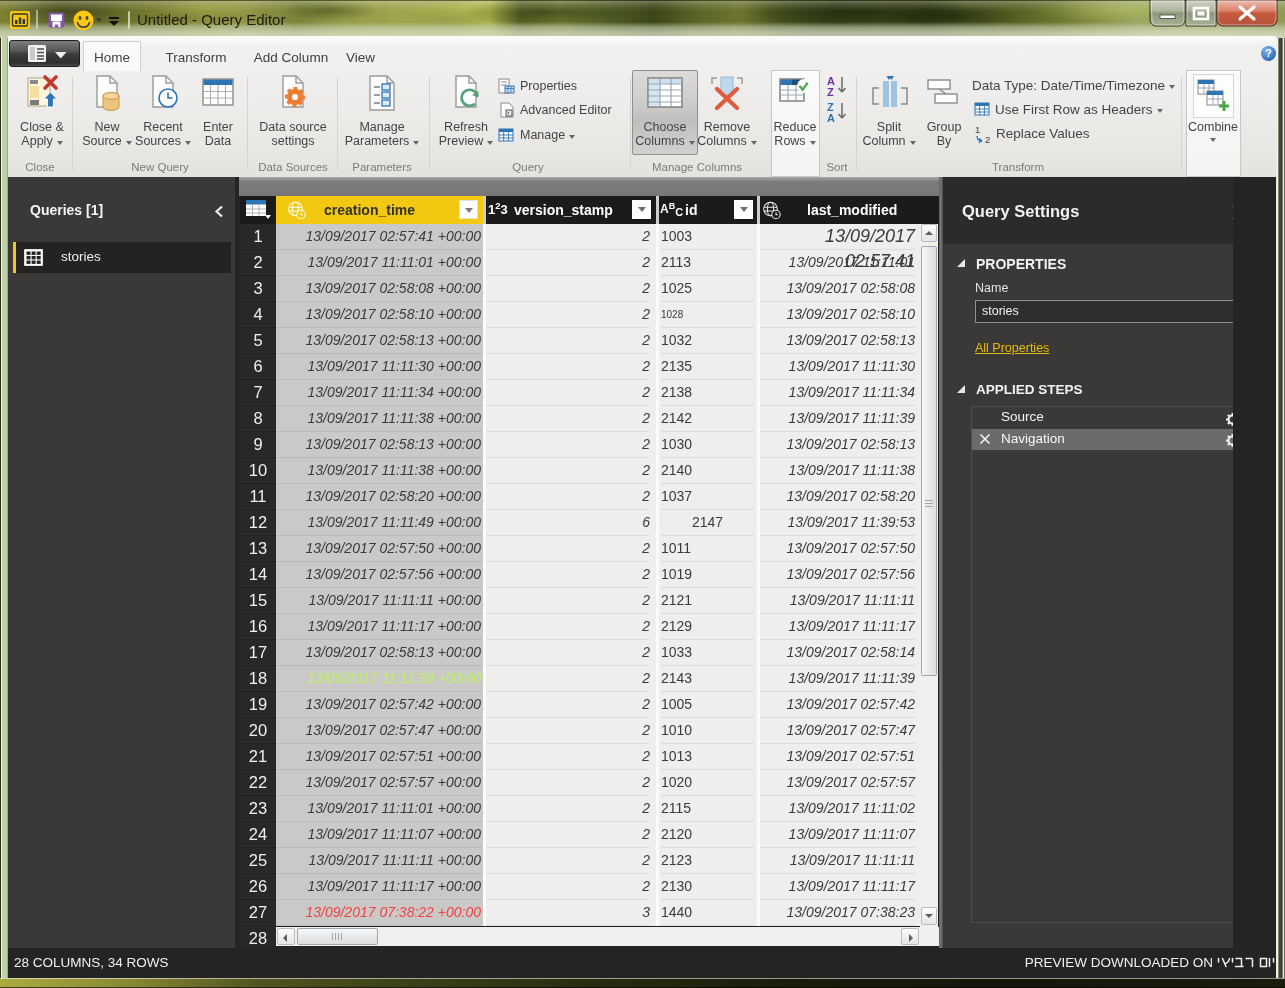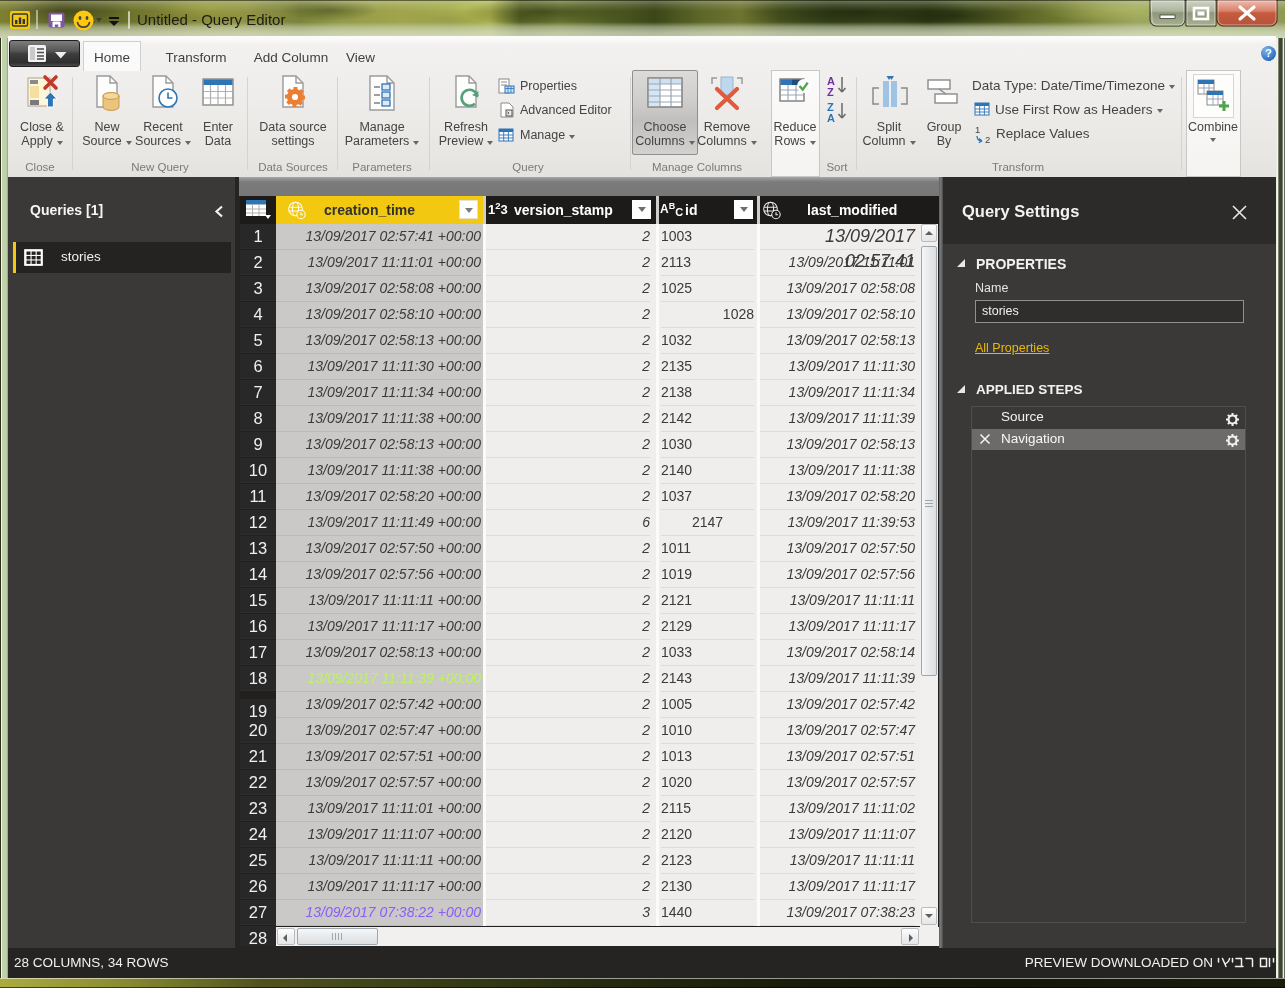--- a/index.html
+++ b/index.html
@@ -28,21 +28,21 @@
   .rsep{top:40px;width:1px;height:93px;background:#d5d2cf;}
   .rlabel{top:124px;height:13px;font-size:11.5px;color:#7e7a76;text-align:center;line-height:13px;}
   .bigtxt{top:83px;height:30px;font-size:12.5px;color:#444;text-align:center;line-height:14px;}
   .smalltxt{font-size:12.5px;color:#444;height:16px;line-height:16px;}
   .caret{display:inline-block;width:0;height:0;border-left:3.5px solid transparent;border-right:3.5px solid transparent;border-top:4px solid #666;vertical-align:middle;margin-left:4px;position:relative;top:1px;}
   #content{left:8px;top:177px;width:1268px;height:771px;background:#252423;}
   #leftpane{left:0;top:0;width:227px;height:771px;background:#3a3938;}
   #grayband{left:231px;top:0;width:700px;height:19px;background:linear-gradient(180deg,#a5a5a5 0,#7b7b7b 5px,#777 19px);}
   #tablewrap{left:232px;top:19px;width:699px;height:750px;background:#21201f;}
   #rsplit{left:931px;top:0;width:4px;height:771px;background:linear-gradient(90deg,#5e5e5e,#787878 40%,#4a4a4a);}
-  #rightpane{left:935px;top:0;width:333px;height:771px;background:#3a3938;overflow:hidden;}
+  #rightpane{left:935px;top:0;width:290px;height:771px;background:#3a3938;overflow:hidden;}
   .hdr{top:0px;height:28px;background:#1c1b1a;}
   .hdrtxt{color:#fff;font-weight:bold;font-size:14px;line-height:28px;height:28px;}
   .gut{background:#292828;color:#f0f0f0;font-size:16.5px;text-align:center;box-sizing:border-box;}
   .sb{background:#f1f0ef;}
   .sbbtn{background:linear-gradient(180deg,#fefefe,#f1f1f1 45%,#e6e6e6);border:1px solid #b8bcbf;border-radius:2px;}
   .sbthumb{background:linear-gradient(90deg,#f6f7f8,#eaebec 45%,#dcdee0);border:1px solid #9fa6ac;border-radius:2px;}
   .ylink{color:#e8b908;text-decoration:underline;}
   #statusbar{left:8px;top:948px;width:1268px;height:30px;background:#252423;color:#f0f0f0;font-size:13.5px;}
 </style></head>
 <body>
@@ -419,21 +419,21 @@
 <div class="abs" style="left:421px;top:54px;width:93px;height:25px;border-bottom:1px solid #dcdbda;text-align:left;font-size:14px;color:#3a3a3a;line-height:25px;">2113</div>
 <div class="abs" style="left:520px;top:54px;width:155px;height:25px;border-bottom:1px solid #dcdbda;font-style:italic;text-align:right;font-size:14px;color:#3a3a3a;line-height:25px;">13/09/2017 11:11:01</div>
 <div class="abs gut" style="left:0;top:80px;width:36px;height:25px;line-height:25px;border-bottom:1px solid #2e2d2c;">3</div>
 <div class="abs" style="left:36px;top:80px;width:205px;height:25px;border-bottom:1px solid #bbbab9;font-style:italic;text-align:right;font-size:14px;color:#3a3a3a;line-height:25px;">13/09/2017 02:58:08 +00:00</div>
 <div class="abs" style="left:246px;top:80px;width:164px;height:25px;border-bottom:1px solid #dcdbda;font-style:italic;text-align:right;font-size:14px;color:#3a3a3a;line-height:25px;">2</div>
 <div class="abs" style="left:421px;top:80px;width:93px;height:25px;border-bottom:1px solid #dcdbda;text-align:left;font-size:14px;color:#3a3a3a;line-height:25px;">1025</div>
 <div class="abs" style="left:520px;top:80px;width:155px;height:25px;border-bottom:1px solid #dcdbda;font-style:italic;text-align:right;font-size:14px;color:#3a3a3a;line-height:25px;">13/09/2017 02:58:08</div>
 <div class="abs gut" style="left:0;top:106px;width:36px;height:25px;line-height:25px;border-bottom:1px solid #2e2d2c;">4</div>
 <div class="abs" style="left:36px;top:106px;width:205px;height:25px;border-bottom:1px solid #bbbab9;font-style:italic;text-align:right;font-size:14px;color:#3a3a3a;line-height:25px;">13/09/2017 02:58:10 +00:00</div>
 <div class="abs" style="left:246px;top:106px;width:164px;height:25px;border-bottom:1px solid #dcdbda;font-style:italic;text-align:right;font-size:14px;color:#3a3a3a;line-height:25px;">2</div>
-<div class="abs" style="left:421px;top:106px;width:93px;height:25px;border-bottom:1px solid #dcdbda;text-align:right;font-size:14px;color:#3a3a3a;line-height:25px;">1028</div>
+<div class="abs" style="left:421px;top:106px;width:93px;height:25px;border-bottom:1px solid #dcdbda;text-align:left;font-size:10px;color:#3a3a3a;line-height:25px;">1028</div>
 <div class="abs" style="left:520px;top:106px;width:155px;height:25px;border-bottom:1px solid #dcdbda;font-style:italic;text-align:right;font-size:14px;color:#3a3a3a;line-height:25px;">13/09/2017 02:58:10</div>
 <div class="abs gut" style="left:0;top:132px;width:36px;height:25px;line-height:25px;border-bottom:1px solid #2e2d2c;">5</div>
 <div class="abs" style="left:36px;top:132px;width:205px;height:25px;border-bottom:1px solid #bbbab9;font-style:italic;text-align:right;font-size:14px;color:#3a3a3a;line-height:25px;">13/09/2017 02:58:13 +00:00</div>
 <div class="abs" style="left:246px;top:132px;width:164px;height:25px;border-bottom:1px solid #dcdbda;font-style:italic;text-align:right;font-size:14px;color:#3a3a3a;line-height:25px;">2</div>
 <div class="abs" style="left:421px;top:132px;width:93px;height:25px;border-bottom:1px solid #dcdbda;text-align:left;font-size:14px;color:#3a3a3a;line-height:25px;">1032</div>
 <div class="abs" style="left:520px;top:132px;width:155px;height:25px;border-bottom:1px solid #dcdbda;font-style:italic;text-align:right;font-size:14px;color:#3a3a3a;line-height:25px;">13/09/2017 02:58:13</div>
 <div class="abs gut" style="left:0;top:158px;width:36px;height:25px;line-height:25px;border-bottom:1px solid #2e2d2c;">6</div>
 <div class="abs" style="left:36px;top:158px;width:205px;height:25px;border-bottom:1px solid #bbbab9;font-style:italic;text-align:right;font-size:14px;color:#3a3a3a;line-height:25px;">13/09/2017 11:11:30 +00:00</div>
 <div class="abs" style="left:246px;top:158px;width:164px;height:25px;border-bottom:1px solid #dcdbda;font-style:italic;text-align:right;font-size:14px;color:#3a3a3a;line-height:25px;">2</div>
 <div class="abs" style="left:421px;top:158px;width:93px;height:25px;border-bottom:1px solid #dcdbda;text-align:left;font-size:14px;color:#3a3a3a;line-height:25px;">2135</div>
@@ -491,21 +491,21 @@
 <div class="abs gut" style="left:0;top:444px;width:36px;height:25px;line-height:25px;border-bottom:1px solid #2e2d2c;">17</div>
 <div class="abs" style="left:36px;top:444px;width:205px;height:25px;border-bottom:1px solid #bbbab9;font-style:italic;text-align:right;font-size:14px;color:#3a3a3a;line-height:25px;">13/09/2017 02:58:13 +00:00</div>
 <div class="abs" style="left:246px;top:444px;width:164px;height:25px;border-bottom:1px solid #dcdbda;font-style:italic;text-align:right;font-size:14px;color:#3a3a3a;line-height:25px;">2</div>
 <div class="abs" style="left:421px;top:444px;width:93px;height:25px;border-bottom:1px solid #dcdbda;text-align:left;font-size:14px;color:#3a3a3a;line-height:25px;">1033</div>
 <div class="abs" style="left:520px;top:444px;width:155px;height:25px;border-bottom:1px solid #dcdbda;font-style:italic;text-align:right;font-size:14px;color:#3a3a3a;line-height:25px;">13/09/2017 02:58:14</div>
 <div class="abs gut" style="left:0;top:470px;width:36px;height:25px;line-height:25px;border-bottom:1px solid #2e2d2c;">18</div>
 <div class="abs" style="left:36px;top:470px;width:205px;height:25px;border-bottom:1px solid #bbbab9;font-style:italic;text-align:right;font-size:14px;color:#bef264;line-height:25px;">13/09/2017 11:11:39 +00:00</div>
 <div class="abs" style="left:246px;top:470px;width:164px;height:25px;border-bottom:1px solid #dcdbda;font-style:italic;text-align:right;font-size:14px;color:#3a3a3a;line-height:25px;">2</div>
 <div class="abs" style="left:421px;top:470px;width:93px;height:25px;border-bottom:1px solid #dcdbda;text-align:left;font-size:14px;color:#3a3a3a;line-height:25px;">2143</div>
 <div class="abs" style="left:520px;top:470px;width:155px;height:25px;border-bottom:1px solid #dcdbda;font-style:italic;text-align:right;font-size:14px;color:#3a3a3a;line-height:25px;">13/09/2017 11:11:39</div>
-<div class="abs gut" style="left:0;top:496px;width:36px;height:25px;line-height:25px;border-bottom:1px solid #2e2d2c;margin-top:7px;">19</div>
+<div class="abs gut" style="left:0;top:496px;width:36px;height:25px;line-height:25px;border-bottom:1px solid #2e2d2c;">19</div>
 <div class="abs" style="left:36px;top:496px;width:205px;height:25px;border-bottom:1px solid #bbbab9;font-style:italic;text-align:right;font-size:14px;color:#3a3a3a;line-height:25px;">13/09/2017 02:57:42 +00:00</div>
 <div class="abs" style="left:246px;top:496px;width:164px;height:25px;border-bottom:1px solid #dcdbda;font-style:italic;text-align:right;font-size:14px;color:#3a3a3a;line-height:25px;">2</div>
 <div class="abs" style="left:421px;top:496px;width:93px;height:25px;border-bottom:1px solid #dcdbda;text-align:left;font-size:14px;color:#3a3a3a;line-height:25px;">1005</div>
 <div class="abs" style="left:520px;top:496px;width:155px;height:25px;border-bottom:1px solid #dcdbda;font-style:italic;text-align:right;font-size:14px;color:#3a3a3a;line-height:25px;">13/09/2017 02:57:42</div>
 <div class="abs gut" style="left:0;top:522px;width:36px;height:25px;line-height:25px;border-bottom:1px solid #2e2d2c;">20</div>
 <div class="abs" style="left:36px;top:522px;width:205px;height:25px;border-bottom:1px solid #bbbab9;font-style:italic;text-align:right;font-size:14px;color:#3a3a3a;line-height:25px;">13/09/2017 02:57:47 +00:00</div>
 <div class="abs" style="left:246px;top:522px;width:164px;height:25px;border-bottom:1px solid #dcdbda;font-style:italic;text-align:right;font-size:14px;color:#3a3a3a;line-height:25px;">2</div>
 <div class="abs" style="left:421px;top:522px;width:93px;height:25px;border-bottom:1px solid #dcdbda;text-align:left;font-size:14px;color:#3a3a3a;line-height:25px;">1010</div>
 <div class="abs" style="left:520px;top:522px;width:155px;height:25px;border-bottom:1px solid #dcdbda;font-style:italic;text-align:right;font-size:14px;color:#3a3a3a;line-height:25px;">13/09/2017 02:57:47</div>
 <div class="abs gut" style="left:0;top:548px;width:36px;height:25px;line-height:25px;border-bottom:1px solid #2e2d2c;">21</div>
@@ -532,21 +532,21 @@
 <div class="abs" style="left:36px;top:652px;width:205px;height:25px;border-bottom:1px solid #bbbab9;font-style:italic;text-align:right;font-size:14px;color:#3a3a3a;line-height:25px;">13/09/2017 11:11:11 +00:00</div>
 <div class="abs" style="left:246px;top:652px;width:164px;height:25px;border-bottom:1px solid #dcdbda;font-style:italic;text-align:right;font-size:14px;color:#3a3a3a;line-height:25px;">2</div>
 <div class="abs" style="left:421px;top:652px;width:93px;height:25px;border-bottom:1px solid #dcdbda;text-align:left;font-size:14px;color:#3a3a3a;line-height:25px;">2123</div>
 <div class="abs" style="left:520px;top:652px;width:155px;height:25px;border-bottom:1px solid #dcdbda;font-style:italic;text-align:right;font-size:14px;color:#3a3a3a;line-height:25px;">13/09/2017 11:11:11</div>
 <div class="abs gut" style="left:0;top:678px;width:36px;height:25px;line-height:25px;border-bottom:1px solid #2e2d2c;">26</div>
 <div class="abs" style="left:36px;top:678px;width:205px;height:25px;border-bottom:1px solid #bbbab9;font-style:italic;text-align:right;font-size:14px;color:#3a3a3a;line-height:25px;">13/09/2017 11:11:17 +00:00</div>
 <div class="abs" style="left:246px;top:678px;width:164px;height:25px;border-bottom:1px solid #dcdbda;font-style:italic;text-align:right;font-size:14px;color:#3a3a3a;line-height:25px;">2</div>
 <div class="abs" style="left:421px;top:678px;width:93px;height:25px;border-bottom:1px solid #dcdbda;text-align:left;font-size:14px;color:#3a3a3a;line-height:25px;">2130</div>
 <div class="abs" style="left:520px;top:678px;width:155px;height:25px;border-bottom:1px solid #dcdbda;font-style:italic;text-align:right;font-size:14px;color:#3a3a3a;line-height:25px;">13/09/2017 11:11:17</div>
 <div class="abs gut" style="left:0;top:704px;width:36px;height:25px;line-height:25px;border-bottom:1px solid #2e2d2c;">27</div>
-<div class="abs" style="left:36px;top:704px;width:205px;height:25px;border-bottom:1px solid #bbbab9;font-style:italic;text-align:right;font-size:14px;color:#8b5cf6;line-height:25px;">13/09/2017 07:38:22 +00:00</div>
+<div class="abs" style="left:36px;top:704px;width:205px;height:25px;border-bottom:1px solid #bbbab9;font-style:italic;text-align:right;font-size:14px;color:#ef4444;line-height:25px;">13/09/2017 07:38:22 +00:00</div>
 <div class="abs" style="left:246px;top:704px;width:164px;height:25px;border-bottom:1px solid #dcdbda;font-style:italic;text-align:right;font-size:14px;color:#3a3a3a;line-height:25px;">3</div>
 <div class="abs" style="left:421px;top:704px;width:93px;height:25px;border-bottom:1px solid #dcdbda;text-align:left;font-size:14px;color:#3a3a3a;line-height:25px;">1440</div>
 <div class="abs" style="left:520px;top:704px;width:155px;height:25px;border-bottom:1px solid #dcdbda;font-style:italic;text-align:right;font-size:14px;color:#3a3a3a;line-height:25px;">13/09/2017 07:38:23</div>
 <div class="abs gut" style="left:0;top:730px;width:36px;height:20px;line-height:25px;">28</div>
 <div class="abs sb" style="left:680px;top:28px;width:18px;height:722px;"></div>
 <div class="abs sbbtn" style="left:681px;top:28px;width:16px;height:18px;box-sizing:border-box;">
           <div style="margin:6px auto 0;width:0;height:0;border-left:4px solid transparent;border-right:4px solid transparent;border-bottom:4px solid #5a5f63;"></div>
         </div>
 <div class="abs sbbtn" style="left:681px;top:711px;width:16px;height:18px;box-sizing:border-box;">
           <div style="margin:6px auto 0;width:0;height:0;border-left:4px solid transparent;border-right:4px solid transparent;border-top:4px solid #5a5f63;"></div>

